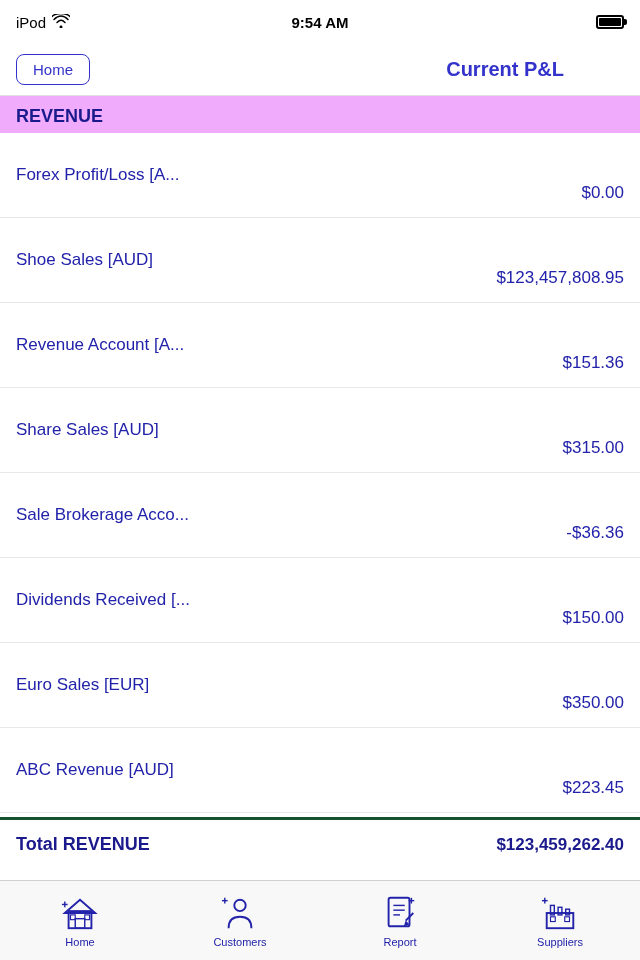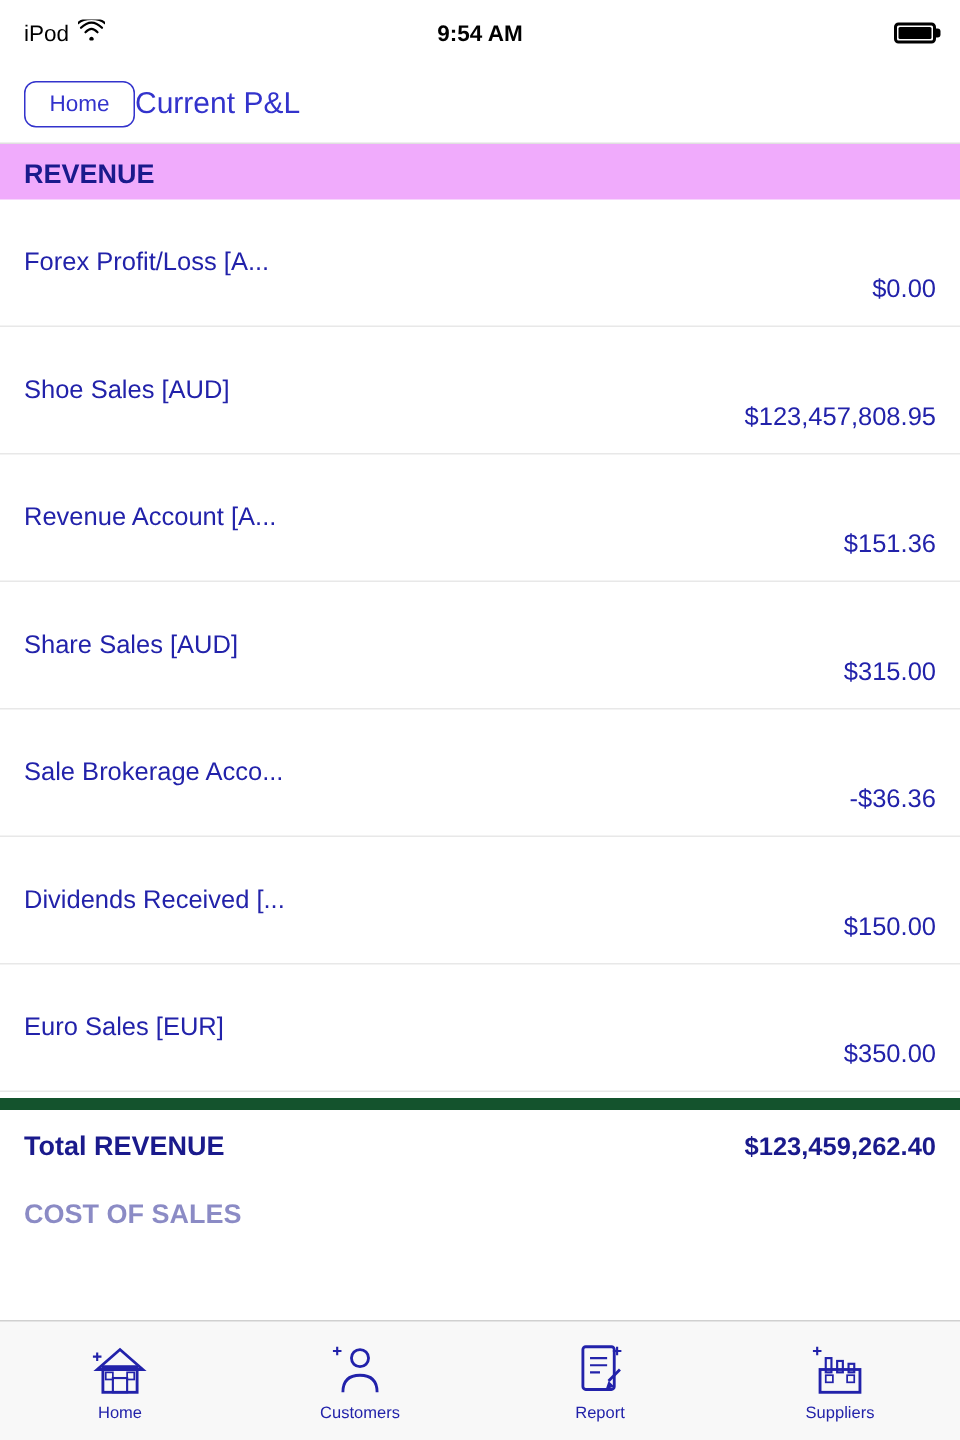--- a/index.html
+++ b/index.html
@@ -85,23 +85,23 @@
       border: 1.5px solid #3333cc;
       border-radius: 8px;
       padding: 6px 16px;
       color: #3333cc;
       font-size: 15px;
       background: transparent;
       cursor: pointer;
     }
     .nav-title {
       flex: 1;
-      text-align: left;
+      text-align: right;
       font-size: 20px;
-      font-weight: 400;
+      font-weight: 700;
       color: #3333cc;
       padding-right: 60px;
     }
 
     
     .content {
       height: calc(960px - 44px - 52px - 80px);
       overflow-y: auto;
       padding: 0;
     }
@@ -134,21 +134,21 @@
     }
     .amount.negative {
       color: #2222aa;
     }
 
     .total-row {
       display: flex;
       justify-content: space-between;
       align-items: center;
       padding: 14px 16px;
-      border-top: 8px solid #14532d;
+      border-top: 3px solid #14532d;
       margin-top: 4px;
     }
     .total-row .total-label {
       font-size: 18px;
       font-weight: 700;
       color: #1a1a8c;
     }
     .total-row .total-amount {
       font-size: 17px;
       font-weight: 700;
@@ -251,20 +251,24 @@
     <span class="amount negative">-$36.36</span>
   </div>
   <div class="revenue-row">
     <span class="label">Dividends Received [...</span>
     <span class="amount">$150.00</span>
   </div>
   <div class="revenue-row">
     <span class="label">Euro Sales [EUR]</span>
     <span class="amount">$350.00</span>
   </div>
+  <div class="revenue-row">
+    <span class="label">ABC Revenue [AUD]</span>
+    <span class="amount">$223.45</span>
+  </div>
 
   <div class="total-row">
     <span class="total-label">Total REVENUE</span>
     <span class="total-amount">$123,459,262.40</span>
   </div>
 
   <div class="cost-preview">COST OF SALES</div>
 </div>
 
 <div class="tab-bar">

